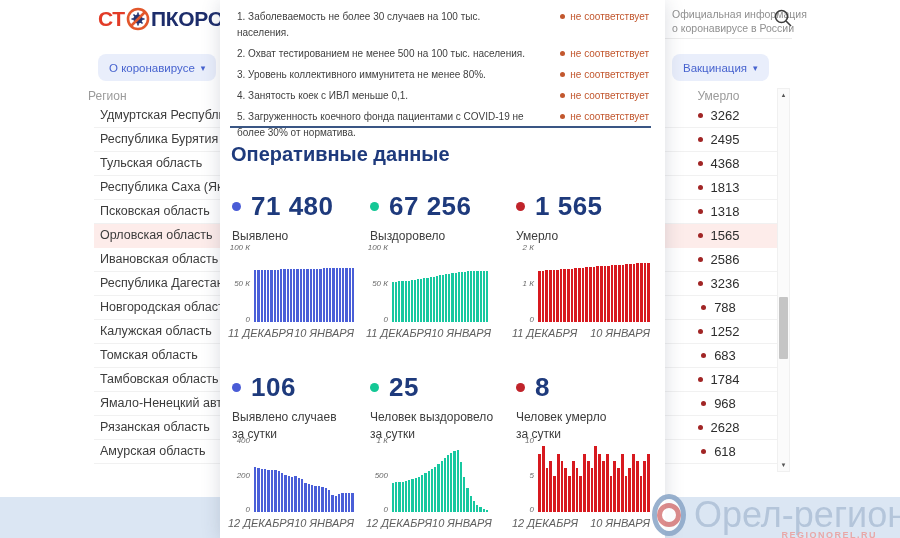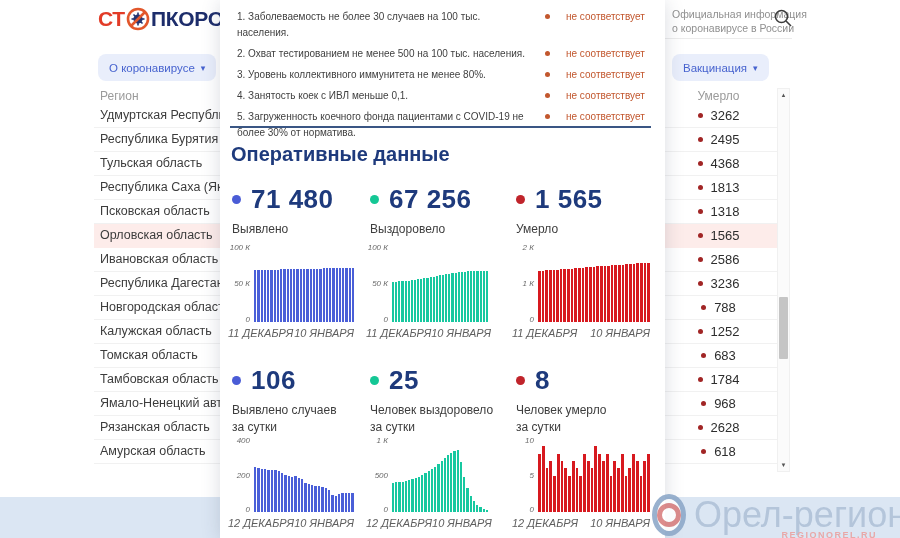--- a/index.html
+++ b/index.html
@@ -16,21 +16,21 @@
 
   .nav-left { left:98px; top:54px; display:flex; gap:8px; }
   .pill { background:#e9eefb; color:#4763cf; font-size:11.5px; height:27px;
     border-radius:8px; display:inline-flex; align-items:center; padding:0 11px;
     gap:6px; white-space:nowrap; cursor:pointer; }
   .pill .caret { font-size:9px; color:#4763cf; }
   .pill-partial { width:46px; justify-content:flex-start; padding-left:9px; }
   .pill-vacc { left:672px; top:54px; }
 
   .col-header { font-size:12px; color:#9b9b9b; }
-  .hdr-region { left:100px; top:89px; }
+  .hdr-region { left:88px; top:89px; }
   .hdr-deaths { left:660px; top:89px; width:117px; text-align:center; }
 
   .region-list { left:94px; top:104px; width:127px; }
   .region-row { height:24px; line-height:23px; font-size:12.5px; color:#3c3c3c;
     padding-left:6px; border-bottom:1px solid #f1f1f1; white-space:nowrap;
     overflow:hidden; cursor:pointer; }
   .deaths-list { left:660px; top:104px; width:117px; }
   .death-row { height:24px; display:flex; align-items:center; justify-content:center;
     gap:8px; font-size:13px; color:#2d2d2d; border-bottom:1px solid #f1f1f1;
     cursor:pointer; }
@@ -63,29 +63,29 @@
   .wm-title { font-size:36px; color:#b0c2d8; white-space:nowrap; opacity:.9; }
   .wm-sub { position:absolute; right:30px; bottom:-4px; font-size:9px; font-weight:700;
     letter-spacing:1.5px; color:#e8a8a8; }
 
   
   .modal { left:220px; top:0; width:445px; height:538px; background:#fff; z-index:10;
     box-shadow:0 2px 18px rgba(50,60,90,.18); }
   .criteria { position:absolute; left:17px; top:9px; width:412px; }
   .crit-item { display:flex; align-items:flex-start; margin-bottom:5px; }
   .crit-text { width:296px; font-size:10px; line-height:16px; color:#3f3f3f; }
-  .crit-badge { margin-left:auto; width:104px; display:flex; align-items:center; gap:16px;
-    font-size:10px; color:#c2572e; padding-top:2px; }
+  .crit-badge { margin-left:auto; width:104px; display:flex; align-items:center; gap:5px;
+    font-size:10px; color:#c2572e; padding-top:2px;justify-content:flex-end; }
   .crit-dot { width:5px; height:5px; border-radius:50%; background:#c2572e; flex:0 0 auto; }
   .mdivider { position:absolute; left:10px; top:126px; width:421px; height:2px; background:#3a5684; }
   .mtitle { position:absolute; left:11px; top:143px; font-size:20px; font-weight:700; color:#1e3a7c; }
 
   .stats-row { position:absolute; left:8px; display:flex; }
   .sr1 { top:184px; } .sr2 { top:365px; }
-  .stat-block { padding-left:4px; }
+  .stat-block { padding-left:4px;margin-top:7px; }
   .sb1 { width:138px; } .sb2 { width:146px; } .sb3 { width:130px; }
   .stat-line { display:flex; align-items:center; gap:10px; }
   .stat-dot { width:9px; height:9px; border-radius:50%; flex:0 0 auto; }
   .stat-value { font-size:26px; font-weight:700; color:#1e3a7c; letter-spacing:.5px; }
   .stat-label { margin-top:6px; font-size:12px; color:#3d3d3d; line-height:17px;
     white-space:pre-line; }
 
   .charts-row { position:absolute; left:8px; display:flex; }
   .cr1 { top:246px; } .cr2 { top:439px; }
   .chart-block { display:flex; flex-direction:column;font-style:italic; }

